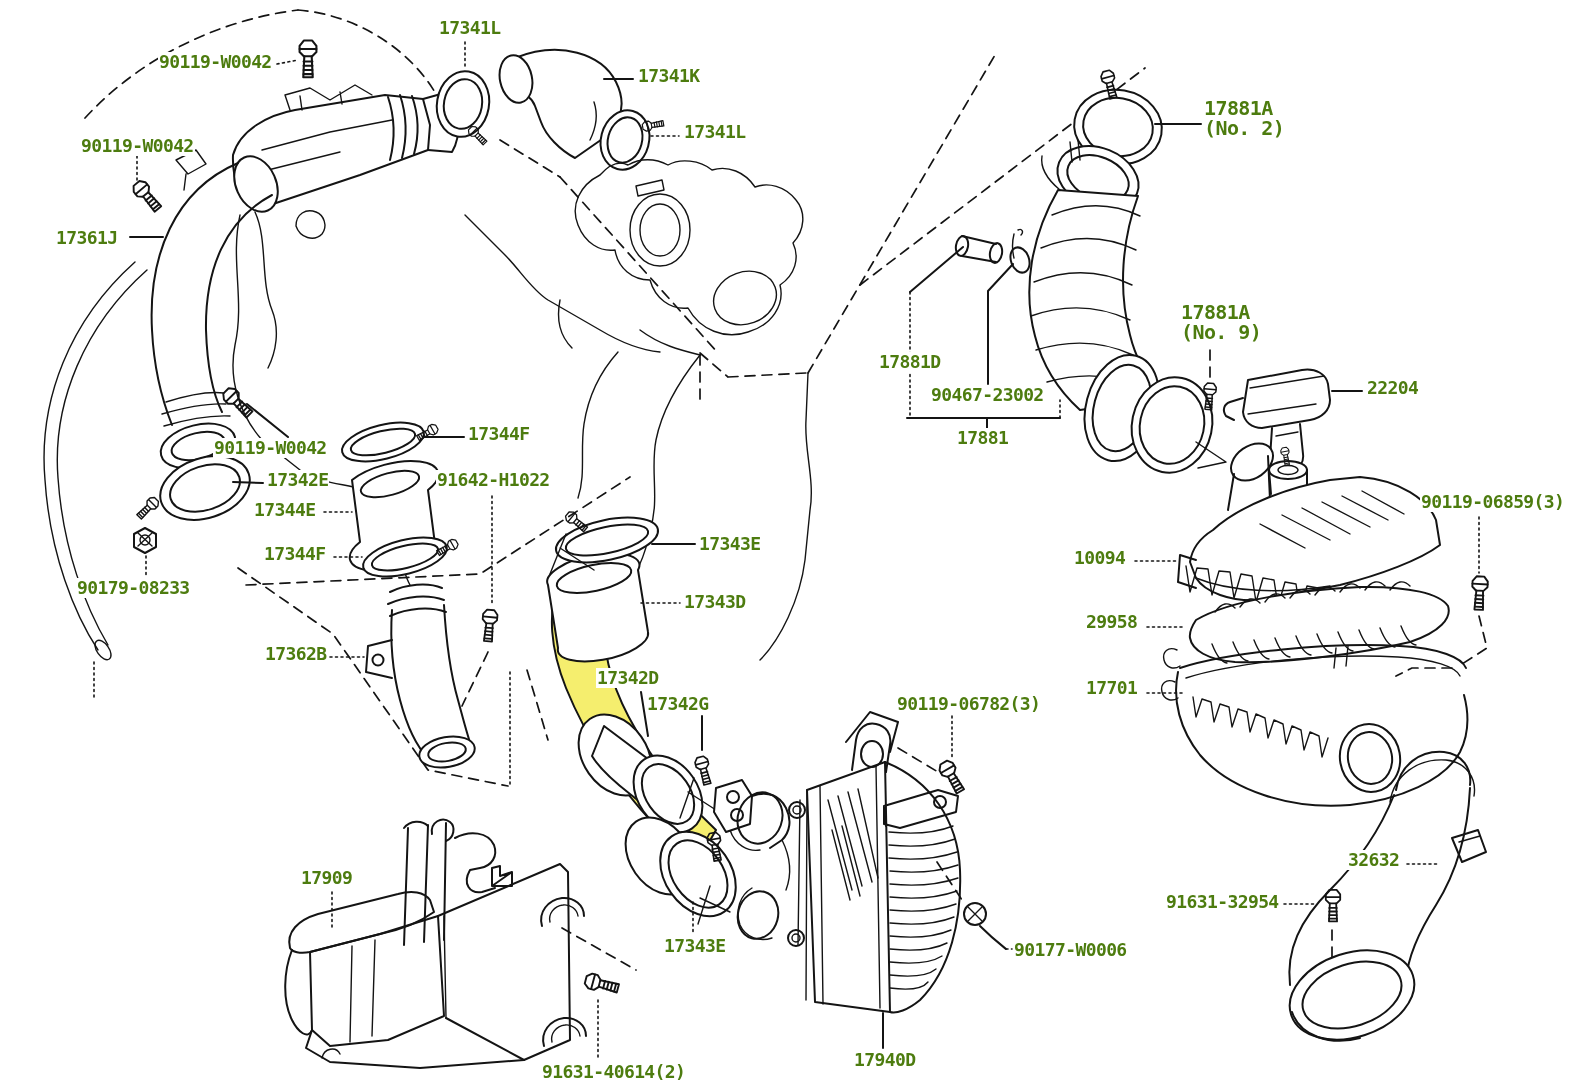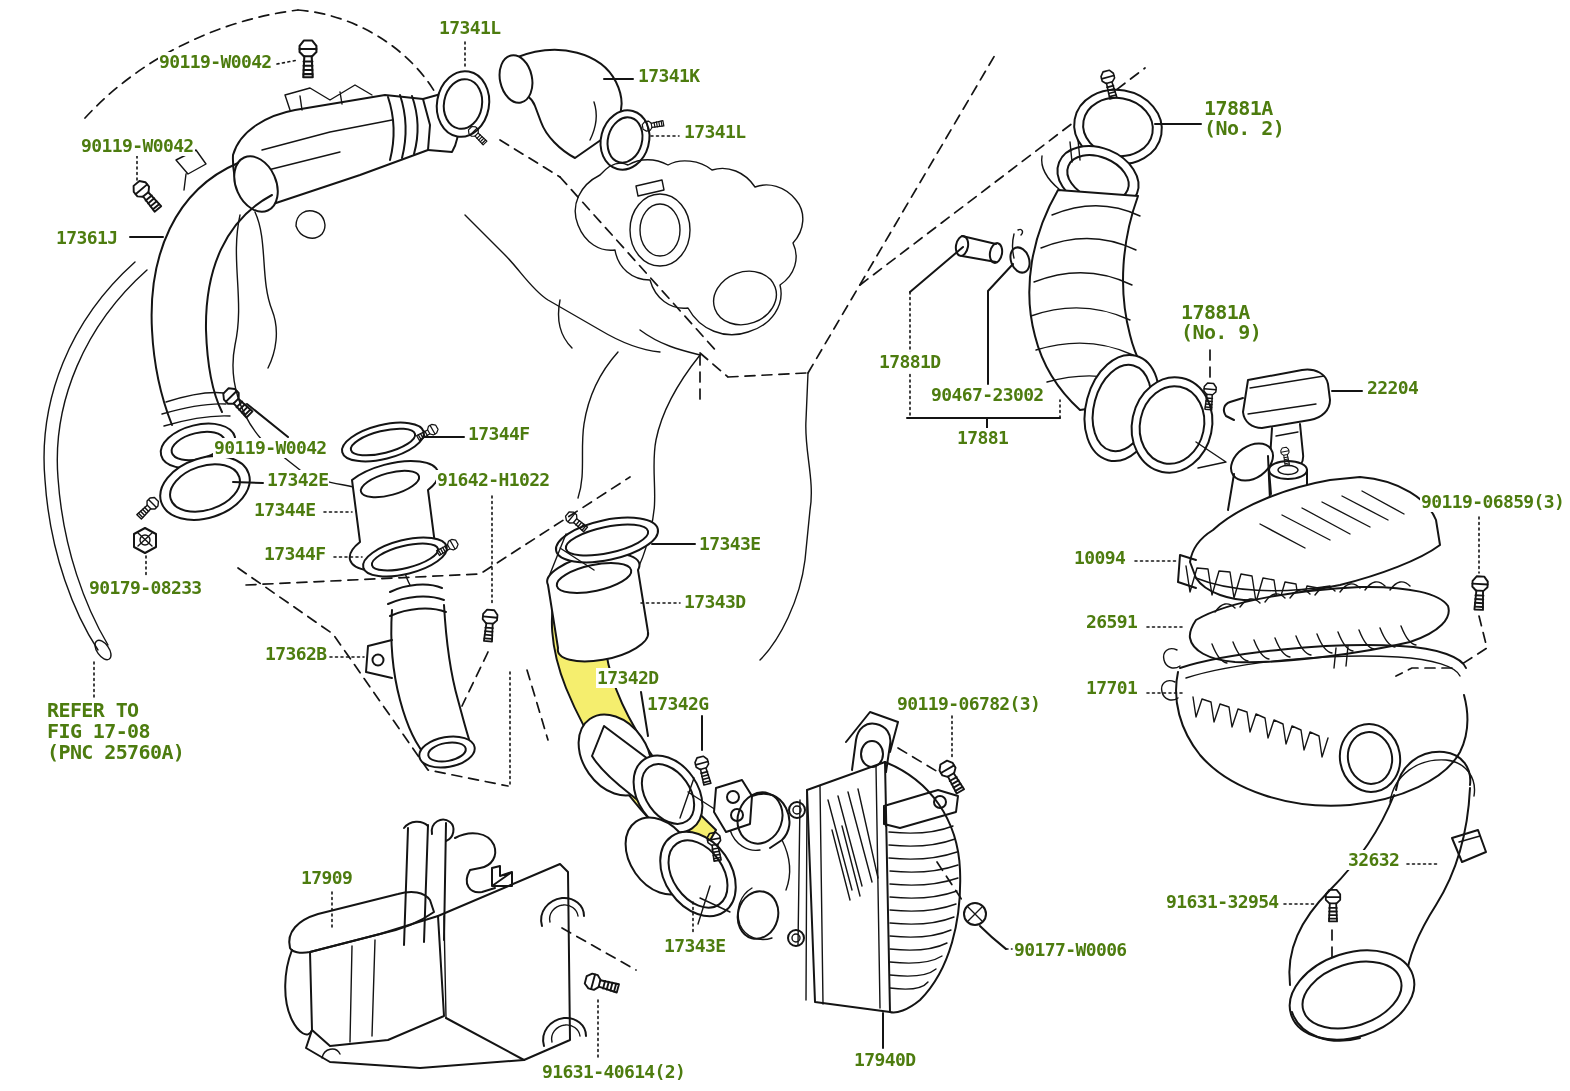--- a/index.html
+++ b/index.html
@@ -327,27 +327,22 @@
   <div class="lbl" style="left:637px;top:66px">17341K</div>
   <div class="lbl" style="left:683px;top:122px">17341L</div>
   <div class="lbl" style="left:80px;top:136px">90119-W0042</div>
   <div class="lbl" style="left:55px;top:228px">17361J</div>
   <div class="lbl" style="left:213px;top:438px">90119-W0042</div>
   <div class="lbl" style="left:266px;top:470px">17342E</div>
   <div class="lbl" style="left:253px;top:500px">17344E</div>
   <div class="lbl" style="left:467px;top:424px">17344F</div>
   <div class="lbl" style="left:263px;top:544px">17344F</div>
   <div class="lbl" style="left:436px;top:470px">91642-H1022</div>
-  <div class="lbl" style="left:88px;top:578px">90179-08233</div>
+  <div class="lbl" style="left:76px;top:578px">90179-08233</div>
   <div class="lbl" style="left:264px;top:644px">17362B</div>
-  <div class="lbl note" style="left:46px;top:700px">
-    <span class="sub">REFER TO</span>
-    <span class="sub">FIG 17-08</span>
-    <span class="sub">(PNC 25760A)</span>
-  </div>
   <div class="lbl" style="left:698px;top:534px">17343E</div>
   <div class="lbl" style="left:683px;top:592px">17343D</div>
   <div class="lbl" style="left:596px;top:668px">17342D</div>
   <div class="lbl" style="left:646px;top:694px">17342G</div>
   <div class="lbl" style="left:896px;top:694px">90119-06782(3)</div>
   <div class="lbl" style="left:663px;top:936px">17343E</div>
   <div class="lbl" style="left:300px;top:868px">17909</div>
   <div class="lbl" style="left:541px;top:1062px">91631-40614(2)</div>
   <div class="lbl" style="left:853px;top:1050px">17940D</div>
   <div class="lbl" style="left:1013px;top:940px">90177-W0006</div>
@@ -359,17 +354,17 @@
   <div class="lbl" style="left:878px;top:352px">17881D</div>
   <div class="lbl" style="left:930px;top:385px">90467-23002</div>
   <div class="lbl" style="left:956px;top:428px">17881</div>
   <div class="lbl" style="left:1180px;top:302px">
     <span class="sub">17881A</span>
     <span class="sub">(No. 9)</span>
   </div>
   <div class="lbl" style="left:1366px;top:378px">22204</div>
   <div class="lbl" style="left:1420px;top:492px">90119-06859(3)</div>
   <div class="lbl" style="left:1073px;top:548px">10094</div>
-  <div class="lbl" style="left:1085px;top:612px">26591</div>
+  <div class="lbl" style="left:1085px;top:612px">29958</div>
   <div class="lbl" style="left:1085px;top:678px">17701</div>
   <div class="lbl" style="left:1347px;top:850px">32632</div>
 
 </div>
 
 </body></html>

